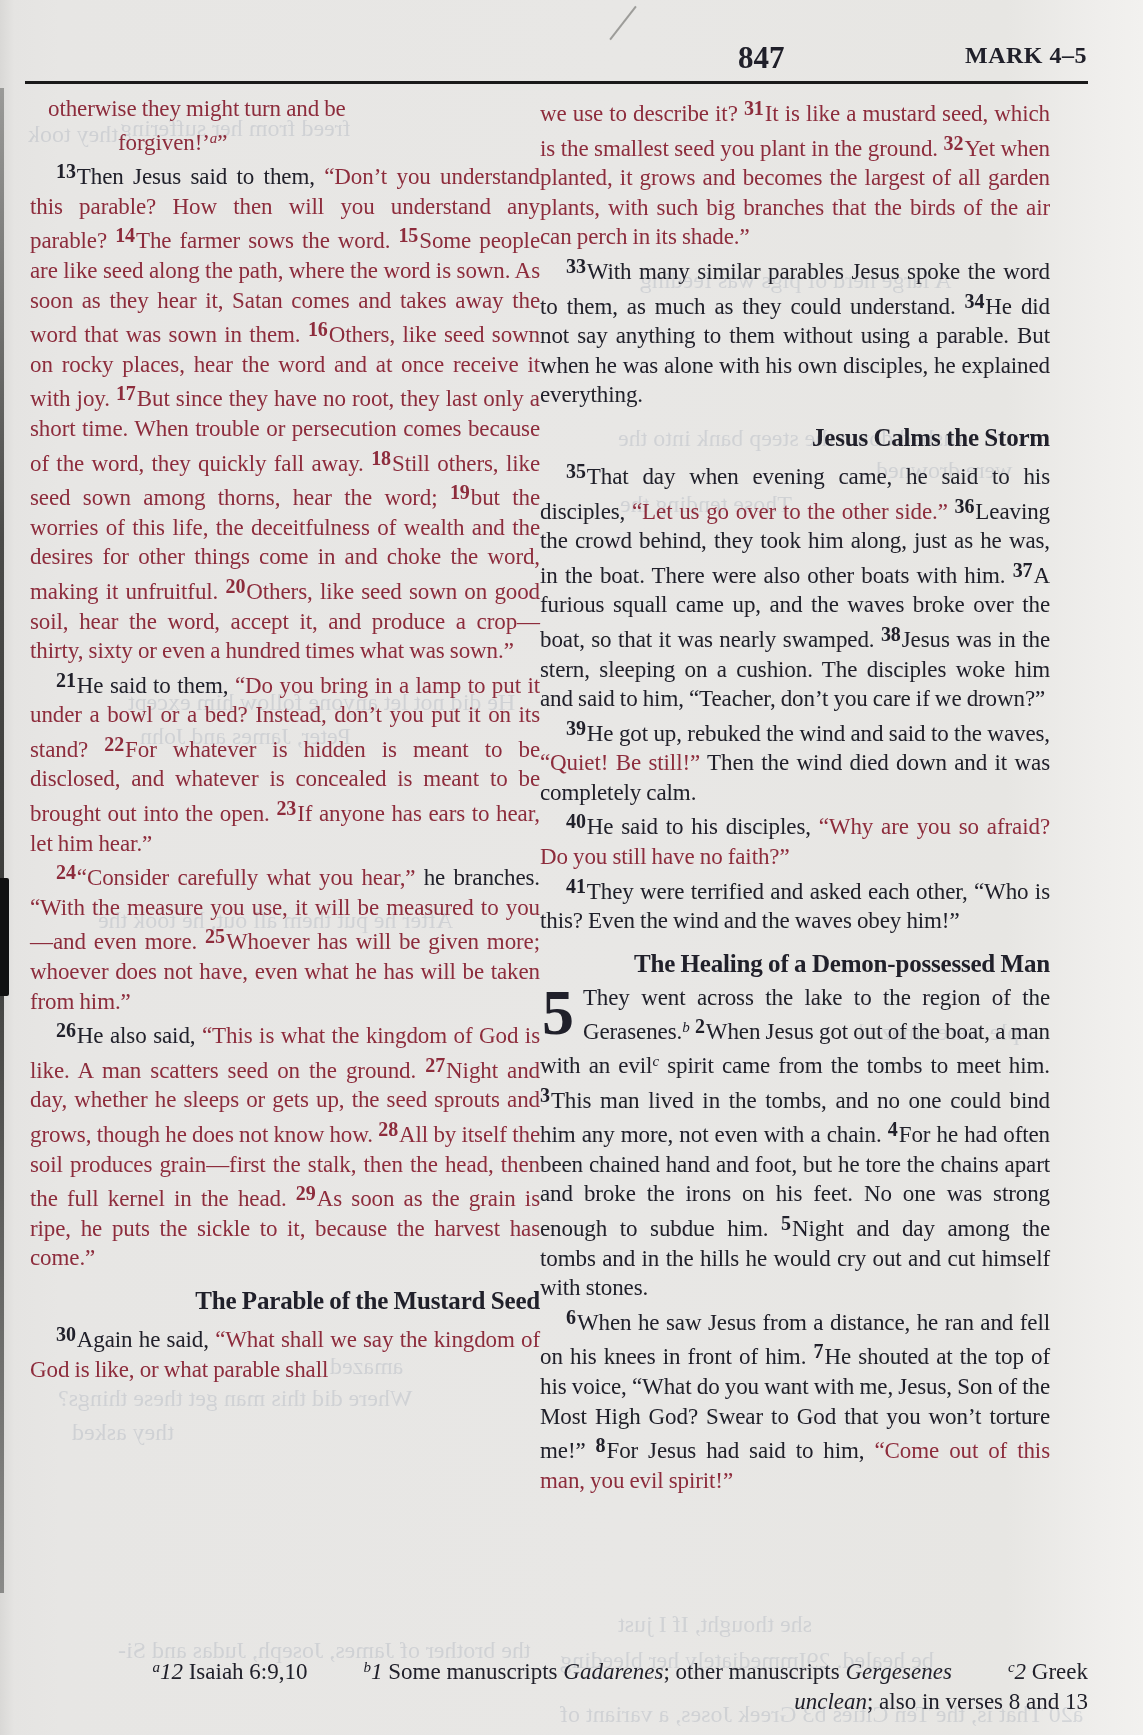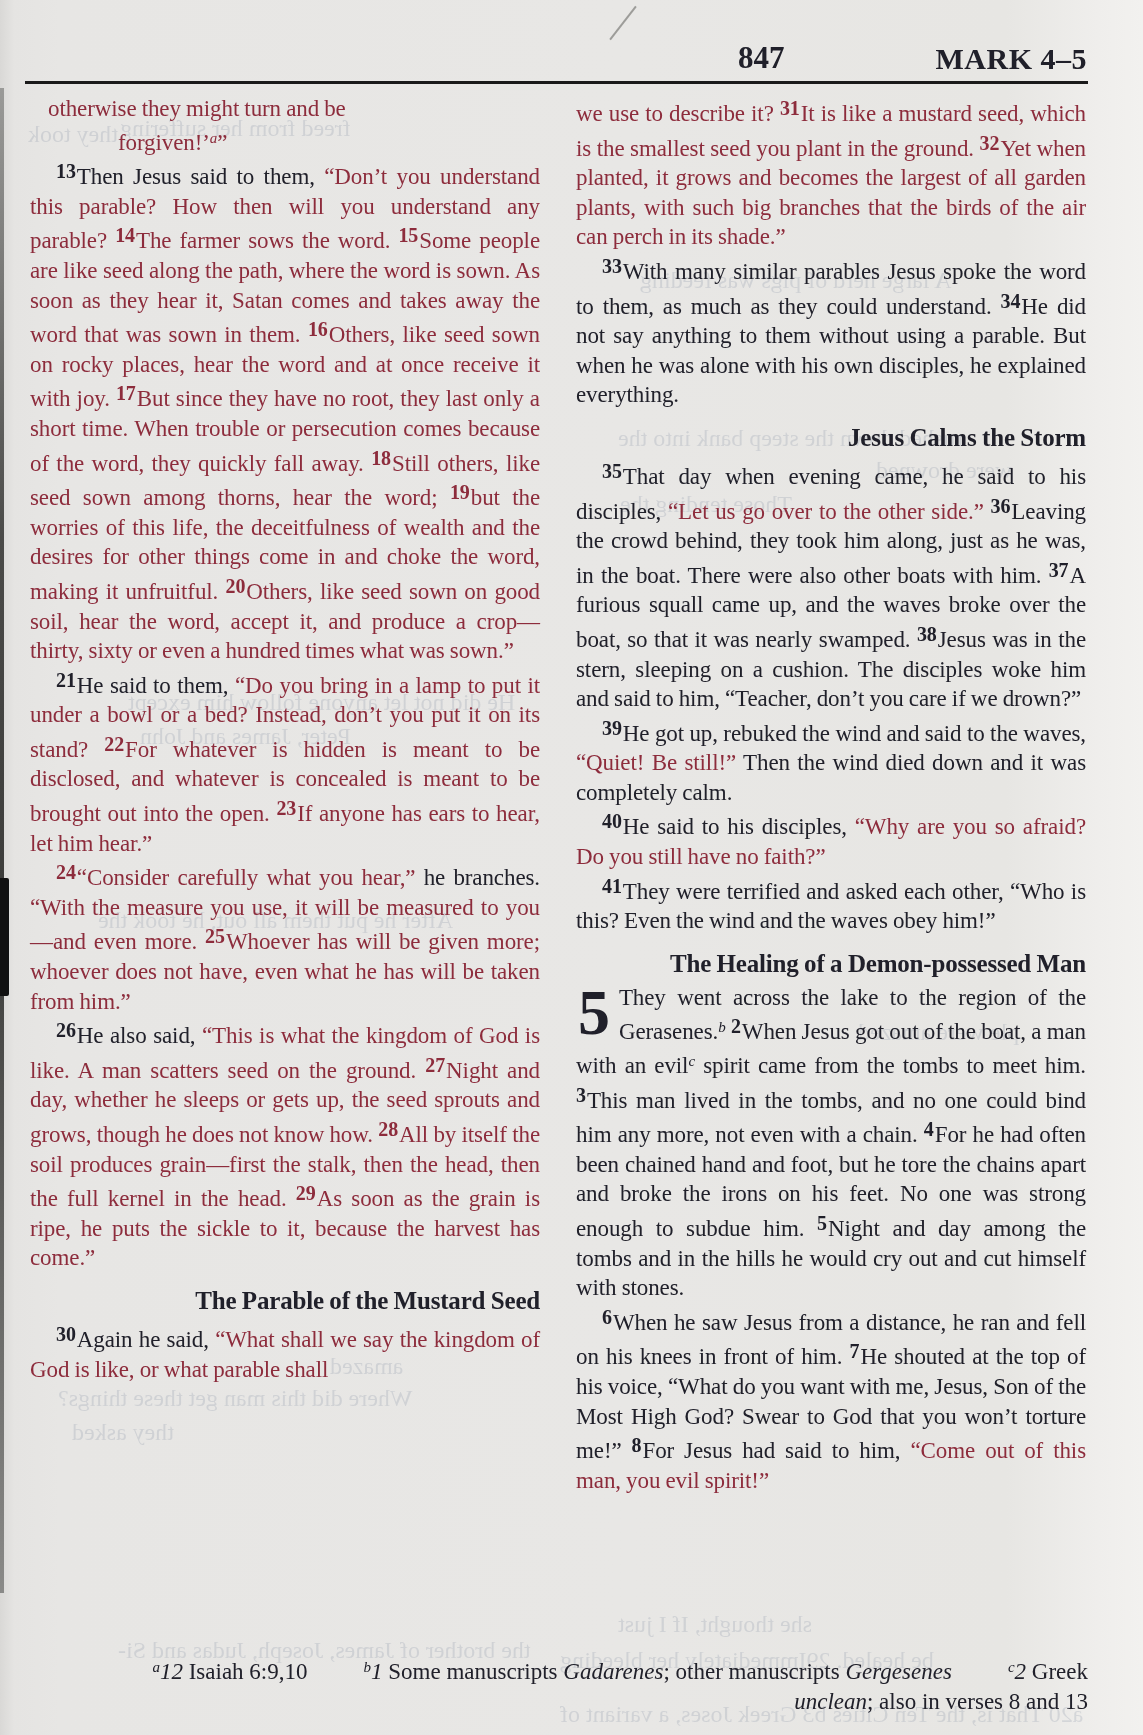--- a/index.html
+++ b/index.html
@@ -13,24 +13,24 @@
   
   .ghost-layer{position:absolute;inset:0;z-index:1;}
   .ghost{
     position:absolute;white-space:nowrap;
     transform:scaleX(-1);
     color:#5f6e8a;opacity:.17;filter:blur(0.7px);
     font-size:24px;line-height:28px;
   }
   
   .pageno{position:absolute;top:40px;left:738px;font-size:31px;font-weight:bold;z-index:2;}
-  .bookref{position:absolute;top:42px;right:56px;font-size:30px;font-weight:bold;letter-spacing:.5px;z-index:2;}
+  .bookref{position:absolute;top:42px;right:56px;font-size:24px;font-weight:bold;letter-spacing:.5px;z-index:2;}
   .rule{position:absolute;top:81px;left:25px;width:1063px;height:3px;background:#1a1a1a;z-index:2;}
   
-  .columns{position:absolute;top:94px;left:30px;width:1056px;display:flex;gap:36px;z-index:2;}
+  .columns{position:absolute;top:94px;left:30px;width:1056px;display:flex;z-index:2;}
   .col{width:510px;font-size:23px;line-height:29.6px;text-align:justify;word-spacing:-0.5px;letter-spacing:-0.1px;}
   .para{margin:0;text-indent:26px;}
   .para.noindent{text-indent:0;}
   .heading{font-weight:bold;font-size:25px;line-height:29px;margin:13px 0 5px;text-align:right;text-indent:0;letter-spacing:-0.2px;}
   .carry{text-align:left;}
   .carry .l1{display:block;margin-left:18px;}
   .carry .l2{display:block;margin-left:88px;}
   .r{color:var(--red,#8d2c3c);}
   .k{color:var(--ink,#20202a);}
   .vn{font-weight:bold;font-size:20px;vertical-align:6px;padding-right:1px;}

